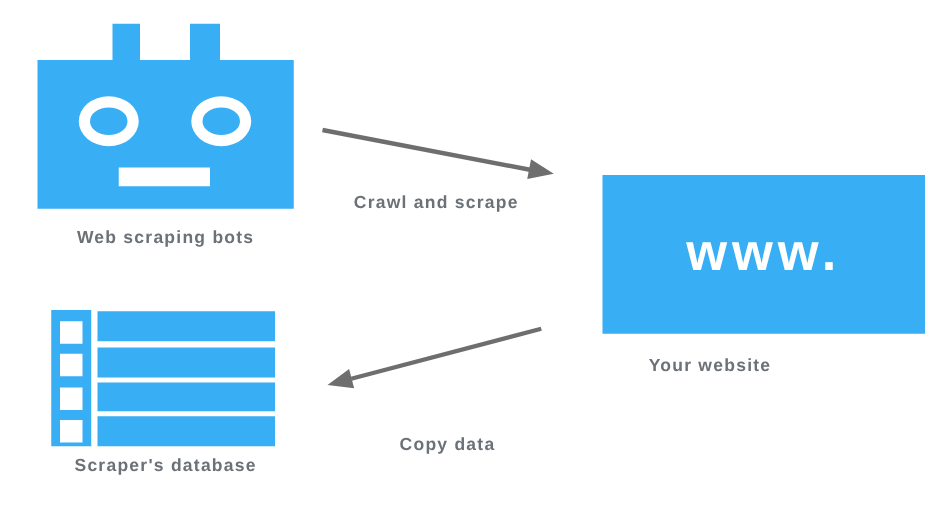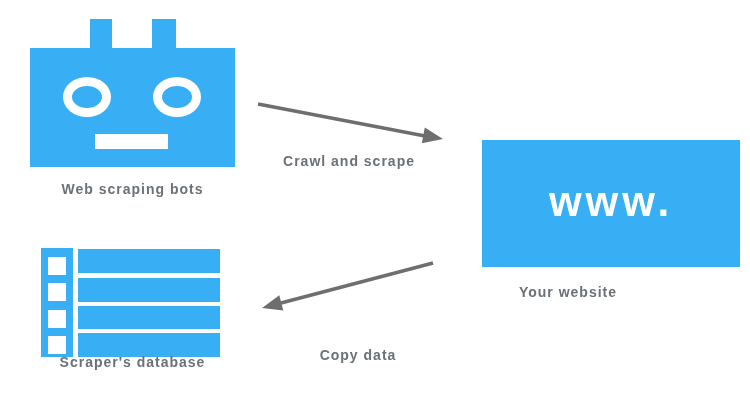--- a/index.html
+++ b/index.html
@@ -66,21 +66,21 @@
   
   .database { position: absolute; left: 41px; top: 248px; width: 179px; height: 109px; }
   .db-column { position: absolute; left: 0; top: 0; width: 32px; height: 109px; background: var(--accent-blue); }
   .db-square { position: absolute; left: 7px; width: 18px; height: 18px; background: var(--icon-detail-white); }
   .db-sq-1 { top: 9px; }  .db-sq-2 { top: 35px; }  .db-sq-3 { top: 62px; }  .db-sq-4 { top: 88px; }
   .db-bar { position: absolute; left: 37px; width: 142px; height: 24px; background: var(--accent-blue); }
   .db-bar-1 { top: 1px; }  .db-bar-2 { top: 30px; }  .db-bar-3 { top: 58px; height: 23px; }  .db-bar-4 { top: 85px; }
 
   .bots-label     { left: 30px;  top: 181px; width: 205px; }
   .website-label  { left: 439px; top: 284px; width: 258px; }
-  .database-label { left: 30px;  top: 354px; width: 205px; }
+  .database-label { left: 30px;  top: 364px; width: 205px; }
   .crawl-label    { left: 269px; top: 153px; width: 160px; }
   .copy-label     { left: 288px; top: 321px; width: 140px; margin-top: 26px; }
 </style>
 </head>
 <body>
 
 <div class="canvas">
 
   <svg class="arrows-layer" viewBox="0 0 750 410">
     <g>

